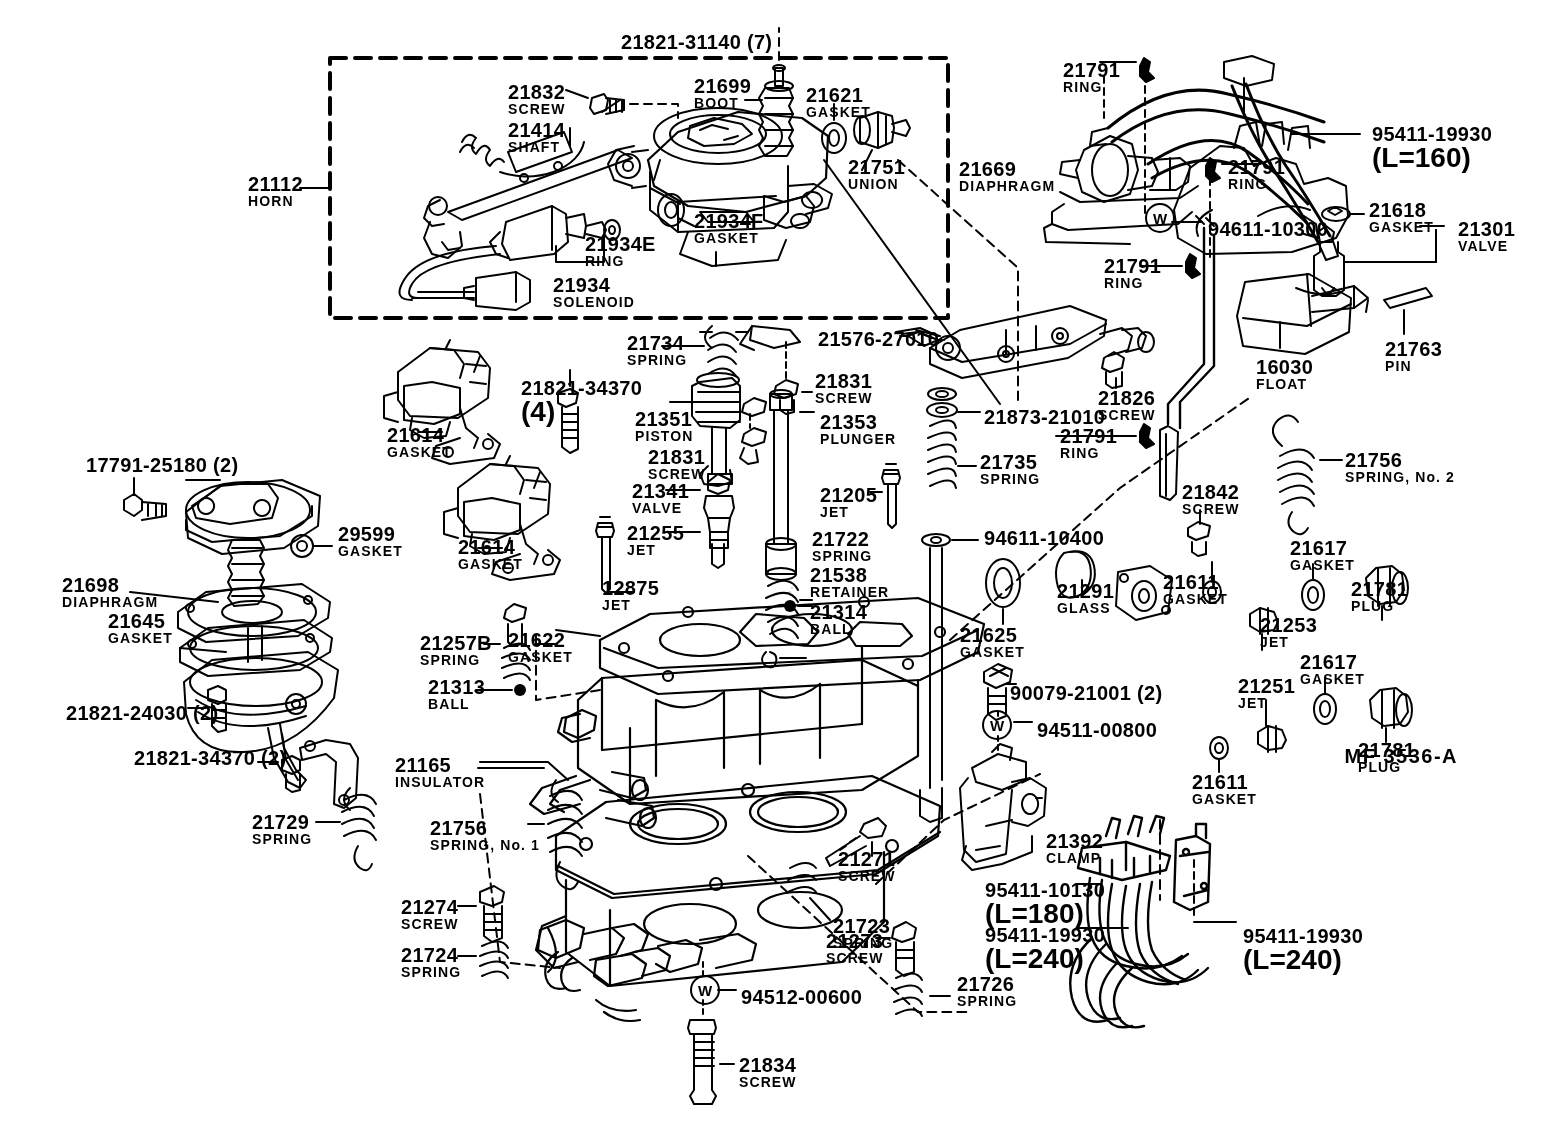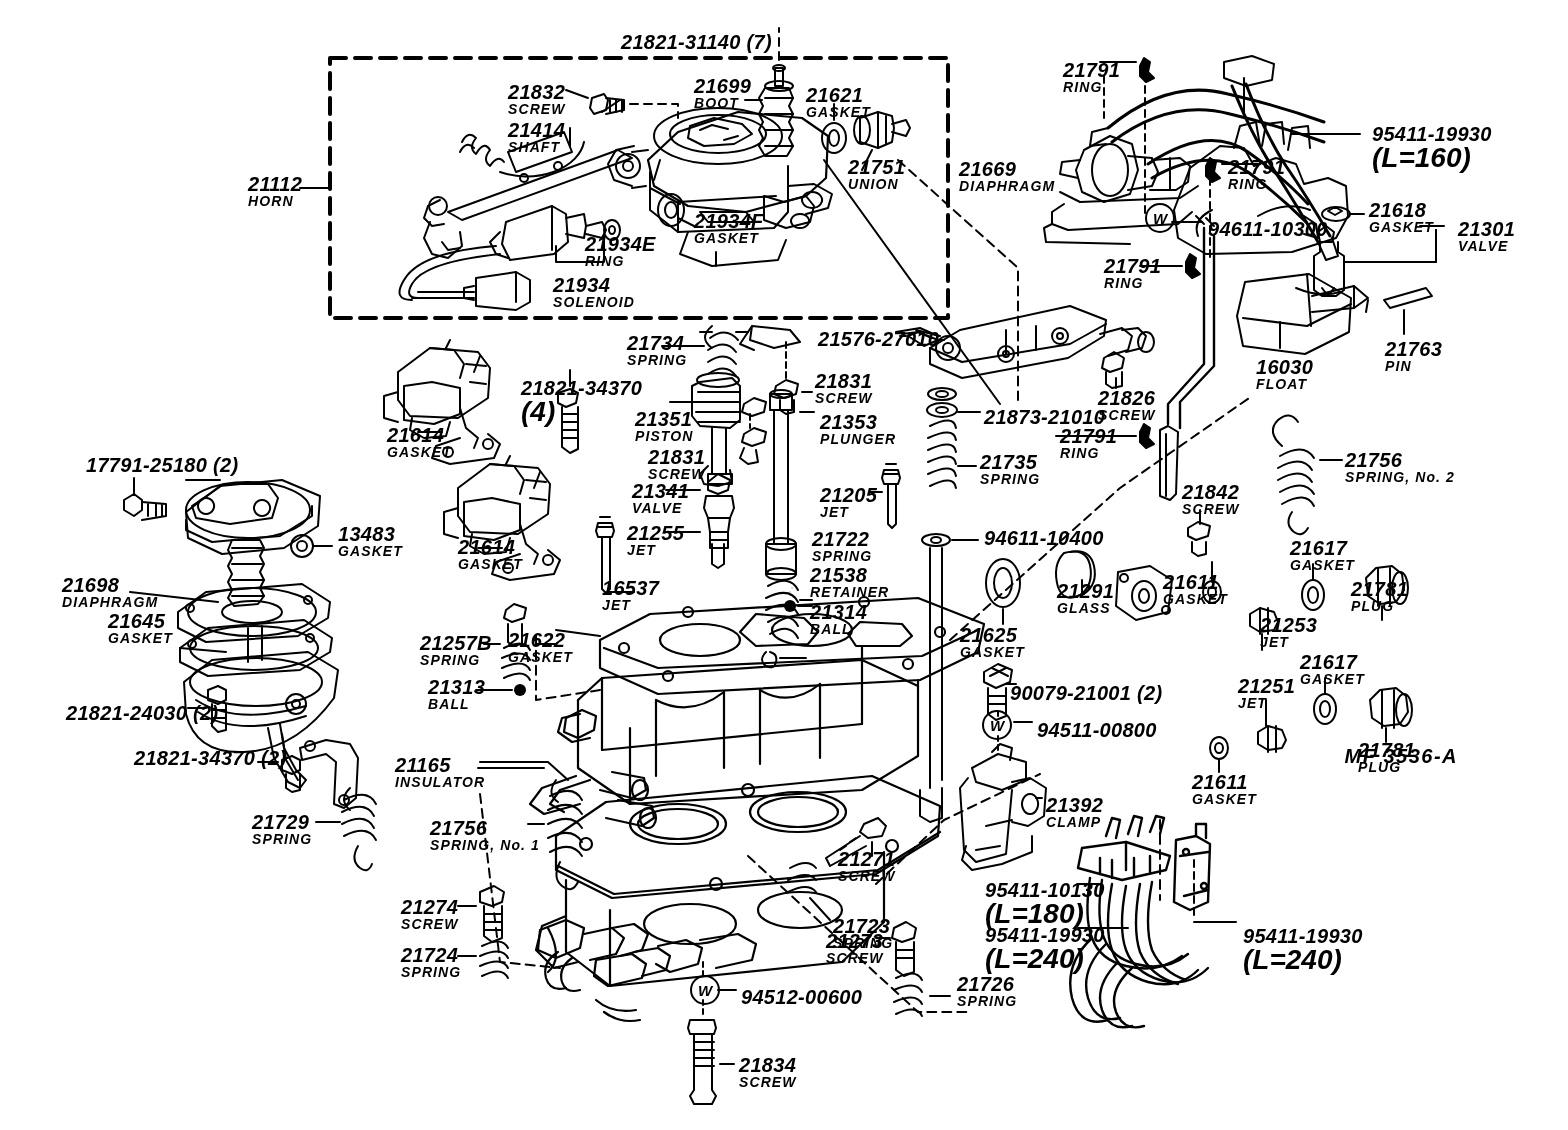--- a/index.html
+++ b/index.html
@@ -1,18 +1,18 @@
 <!DOCTYPE html>
 <html><head>
 <meta charset="utf-8">
 <style>
   html,body{margin:0;padding:0;background:#fff;}
   body{width:1568px;height:1130px;position:relative;overflow:hidden;
        font-family:"Liberation Sans", sans-serif;color:#000;}
-  #sheet{position:absolute;left:0;top:0;width:1568px;height:796px;font-style:italic;}
+  #sheet{position:absolute;left:0;top:0;width:1568px;height:796px;}
   svg.art{position:absolute;left:0;top:0;width:1568px;height:1130px;
           pointer-events:none;}
   
   .lbl{position:absolute;white-space:nowrap;line-height:1.0;}
   .lbl .pn{display:block;font-size:20px;font-weight:700;letter-spacing:.3px;}
   .lbl .nm{display:block;font-size:14px;font-weight:700;letter-spacing:1.1px;}
   
   .lbl .sfx{display:block;font-size:28px;font-weight:700;}
   #footer{position:absolute;right:110px;bottom:28px;font-size:20px;
           font-weight:700;letter-spacing:1.5px;}
@@ -857,21 +857,21 @@
       </div>
       <div class="lbl" style="left: 1182px; top: 482px;">
         <span class="pn">21842</span>
         <span class="nm">SCREW</span>
       </div>
       <div class="lbl" style="left: 627px; top: 523px;">
         <span class="pn">21255</span>
         <span class="nm">JET</span>
       </div>
       <div class="lbl" style="left: 338px; top: 524px;">
-        <span class="pn">13483</span>
+        <span class="pn">29599</span>
         <span class="nm">GASKET</span>
       </div>
       <div class="lbl" style="left: 458px; top: 537px;">
         <span class="pn">21614</span>
         <span class="nm">GASKET</span>
       </div>
       <div class="lbl" style="left: 812px; top: 529px;">
         <span class="pn">21722</span>
         <span class="nm">SPRING</span>
       </div>
@@ -920,21 +920,21 @@
       </div>
       <div class="lbl" style="left: 508px; top: 630px;">
         <span class="pn">21622</span>
         <span class="nm">GASKET</span>
       </div>
       <div class="lbl" style="left: 960px; top: 625px;">
         <span class="pn">21625</span>
         <span class="nm">GASKET</span>
       </div>
       <div class="lbl" style="left: 602px; top: 578px;">
-        <span class="pn">16537</span>
+        <span class="pn">12875</span>
         <span class="nm">JET</span>
       </div>
       <div class="lbl" style="left: 1300px; top: 652px;">
         <span class="pn">21617</span>
         <span class="nm">GASKET</span>
       </div>
       <div class="lbl" style="left: 1238px; top: 676px;">
         <span class="pn">21251</span>
         <span class="nm">JET</span>
       </div>
@@ -959,21 +959,21 @@
         <span class="pn">21821-34370 (2)</span>
       </div>
       <div class="lbl" style="left: 395px; top: 755px;">
         <span class="pn">21165</span>
         <span class="nm">INSULATOR</span>
       </div>
       <div class="lbl" style="left: 1192px; top: 772px;">
         <span class="pn">21611</span>
         <span class="nm">GASKET</span>
       </div>
-      <div class="lbl" style="left: 1046px; top: 795px;">
+      <div class="lbl" style="left: 1046px; top: 831px;">
         <span class="pn">21392</span>
         <span class="nm">CLAMP</span>
       </div>
       <div class="lbl" style="left: 252px; top: 812px;">
         <span class="pn">21729</span>
         <span class="nm">SPRING</span>
       </div>
       <div class="lbl" style="left: 430px; top: 818px;">
         <span class="pn">21756</span>
         <span class="nm">SPRING, No. 1</span>

